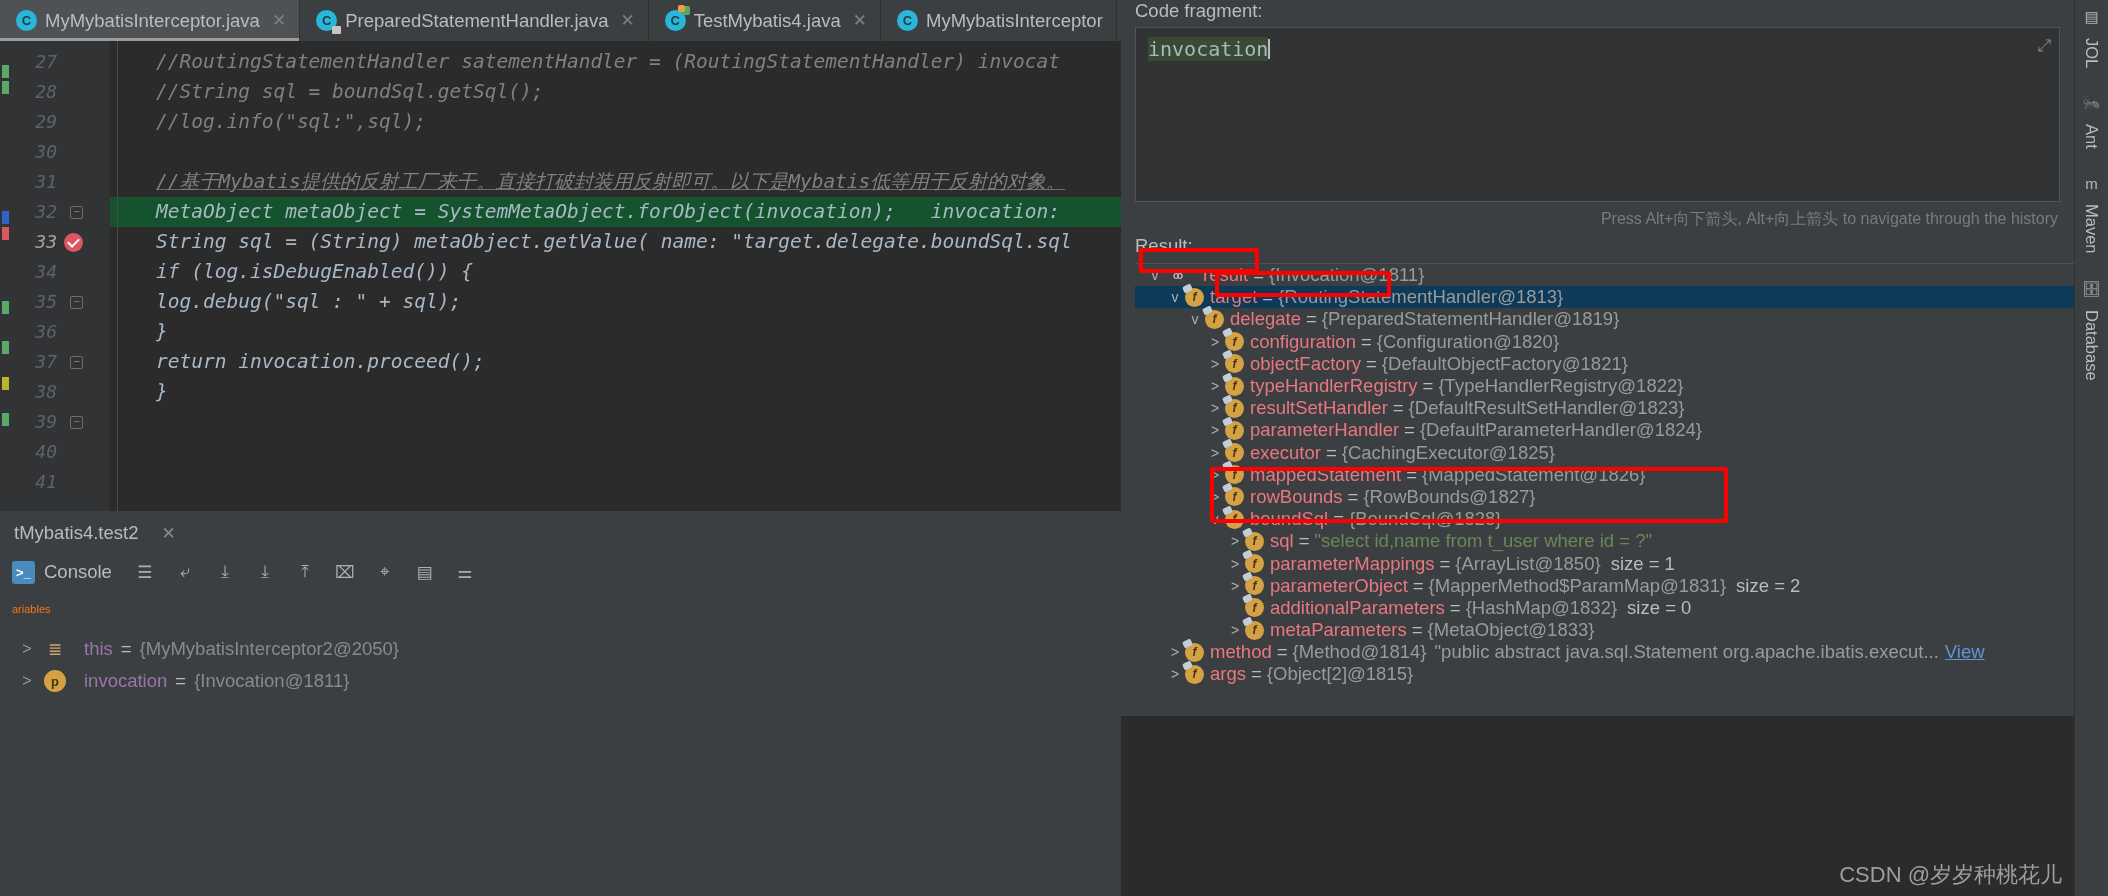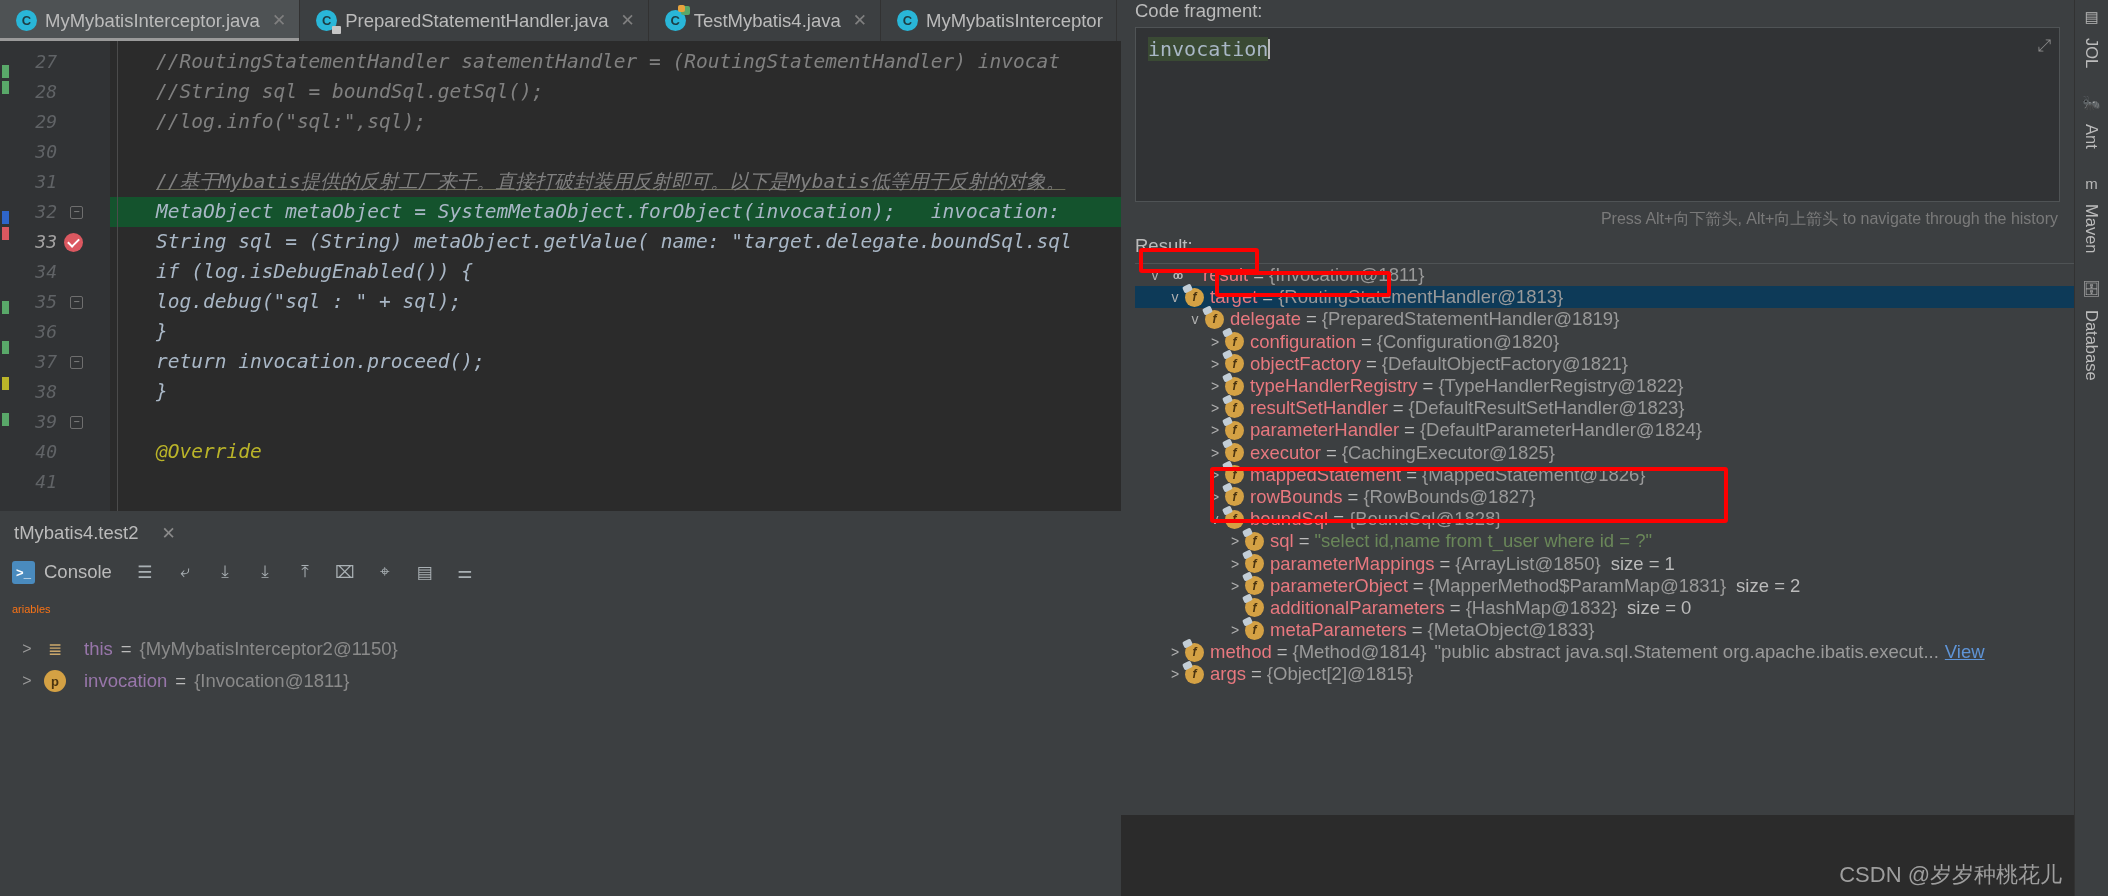--- a/index.html
+++ b/index.html
@@ -58,21 +58,21 @@
   .vars-body { flex: 1; background: #3c3f41; padding-top: 8px; overflow:hidden;}
   .vrow { height: 32px; display:flex; align-items:center; gap:8px; padding-left: 18px; font-size: 18.5px; color:#bbbbbb; }
   .chev { width: 18px; color:#9a9a9a; font-size: 16px; text-align:center; flex:0 0 18px;}
   .ic-this { width:22px;height:22px;display:flex;align-items:center;justify-content:center;color:#c9a66b;font-size:17px;}
   .ic-p { width:22px;height:22px;border-radius:50%;background:#d4a144;color:#4a3410;font-size:13px;font-weight:bold;display:flex;align-items:center;justify-content:center;}
   .vname { color:#9876aa;margin-left:10px; }
   .veq { color:#bbbbbb; }
   .vval { color:#8a8a8a; }
 
   
-  .right-col { flex: 1; height: 815px; background: #3c3f41; position: relative; display:flex; flex-direction:column; }
+  .right-col { flex: 1; height: 716px; background: #3c3f41; position: relative; display:flex; flex-direction:column; }
   .ev-label { font-size: 18.5px; color:#bbbbbb; padding: 0 0 5px 14px; }
   .frag-box { margin: 0 14px; height: 175px; background:#313335; border:1px solid #4f5355; position:relative; }
   .frag-text { font-family:"DejaVu Sans Mono", monospace; font-size: 20px; color:#a9b7c6; padding: 9px 12px; }
   .frag-text .g { background:#3a4a34; }
   .caret { display:inline-block; width:2px; height:20px; background:#bbbbbb; vertical-align:-3px; }
   .expand-ico { position:absolute; right: 8px; top: 8px; color:#8a8a8a; font-size:17px;}
   .hist-hint { text-align:right; font-size:16px; color:#7a7a7a; padding: 7px 16px 0 0;}
   .res-label { font-size:18.5px; color:#bbbbbb; padding: 5px 0 6px 14px;}
   .tree { margin: 0 0 0 14px; background:#3c3f41; border-top:1px solid #4f5355; flex:1; overflow:hidden; position:relative;}
   .trow { height: 22.2px; display:flex; align-items:center; font-size: 18.5px; color:#bbbbbb; white-space:nowrap; }
@@ -182,21 +182,20 @@
         <div class="cl"><span></span></div>
         <div class="cl"><span class="cmt-u">//基于Mybatis提供的反射工厂来干。直接打破封装用反射即可。以下是Mybatis低等用于反射的对象。</span></div>
         <div class="cl hl"><span>MetaObject metaObject = SystemMetaObject.forObject(invocation);   invocation:</span></div>
         <div class="cl"><span>String sql = (String) metaObject.getValue( name: "target.delegate.boundSql.sql</span></div>
         <div class="cl"><span>if (log.isDebugEnabled()) {</span></div>
         <div class="cl"><span>log.debug("sql : " + sql);</span></div>
         <div class="cl"><span>}</span></div>
         <div class="cl"><span>return invocation.proceed();</span></div>
         <div class="cl"><span>}</span></div>
         <div class="cl"><span></span></div>
-        <div class="cl"><span class="ann">@Override</span></div>
       </div>
     </div>
 
     <div class="dbg-tabrow">
       <div class="dbg-tab">
         <span>tMybatis4.test2</span>
         <span class="tabclose">✕</span>
       </div>
     </div>
 
@@ -216,21 +215,21 @@
       <div class="ctool">⚌</div>
     </div>
 
     <div class="vars-head">ariables</div>
     <div class="vars-body">
       <div class="vrow">
         <span class="chev">&gt;</span>
         <span class="ic-this">≣</span>
         <span class="vname">this</span>
         <span class="veq">=</span>
-        <span class="vval">{MyMybatisInterceptor2@1150}</span>
+        <span class="vval">{MyMybatisInterceptor2@2050}</span>
       </div>
       <div class="vrow">
         <span class="chev">&gt;</span>
         <span class="ic-p">p</span>
         <span class="vname">invocation</span>
         <span class="veq">=</span>
         <span class="vval">{Invocation@1811}</span>
       </div>
     </div>
   </div>

